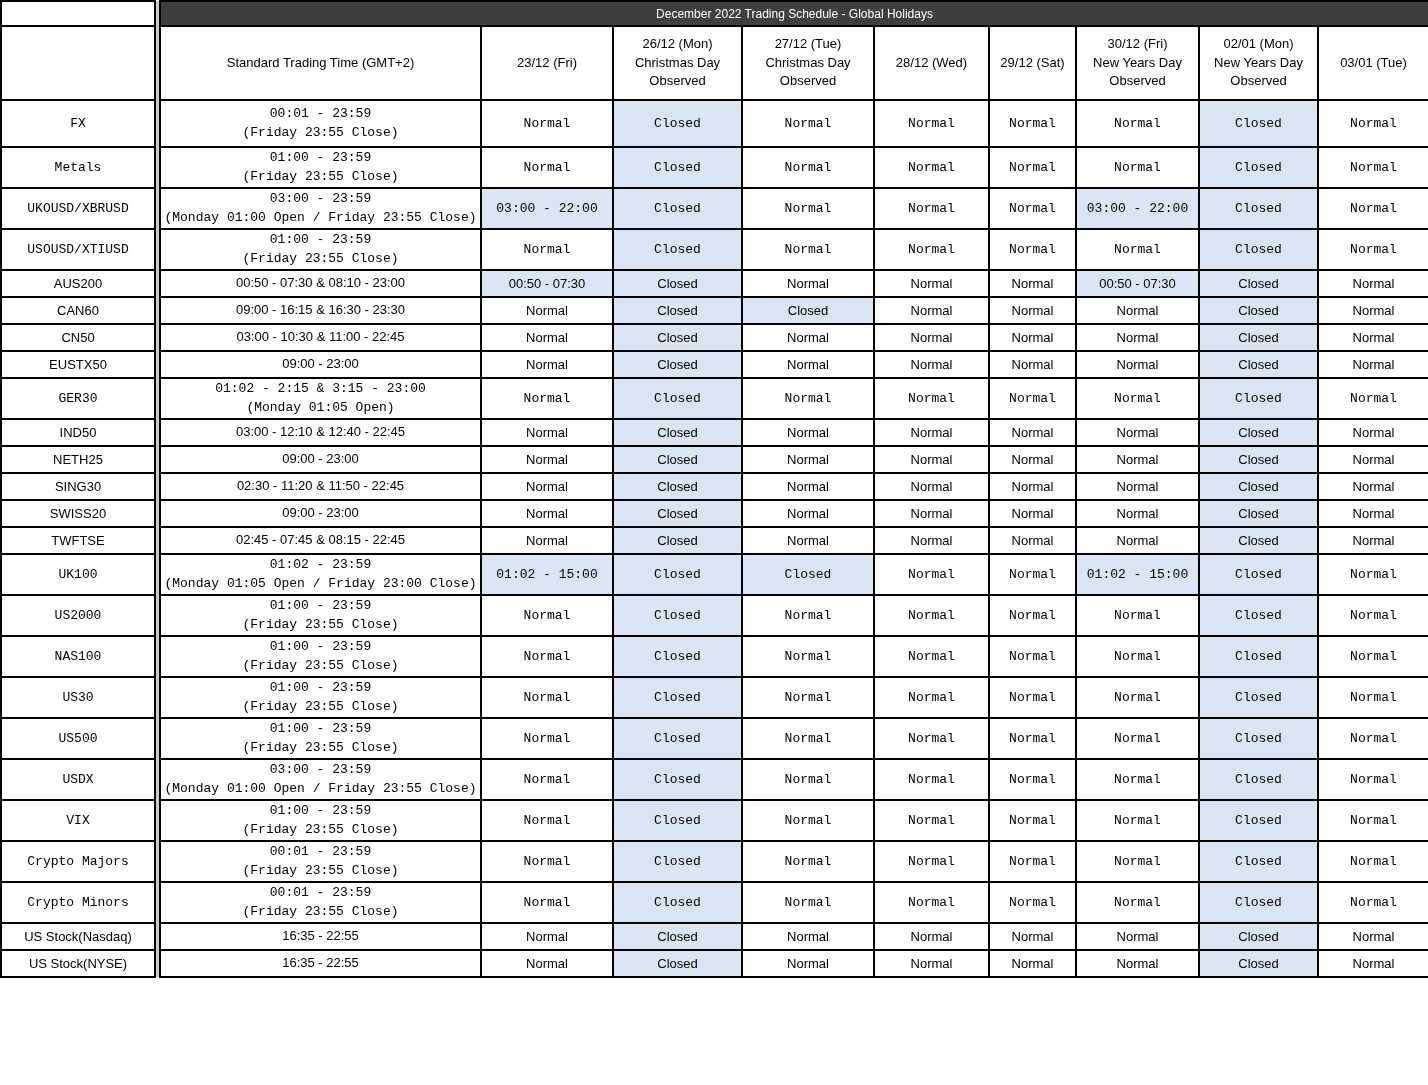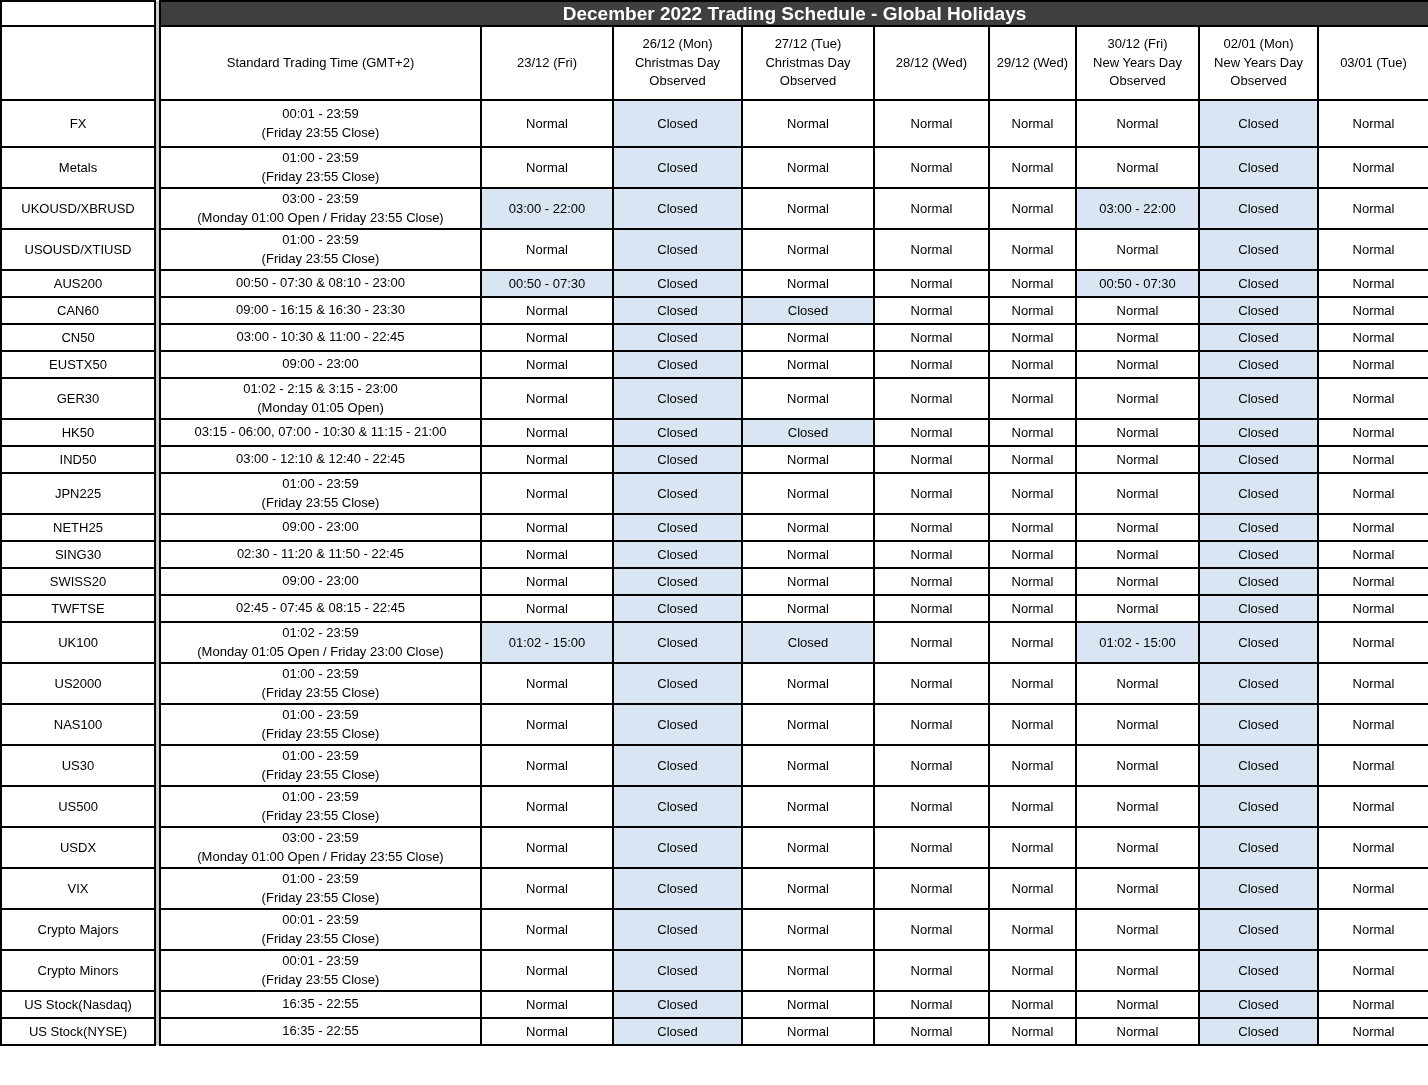--- a/index.html
+++ b/index.html
@@ -31,22 +31,22 @@
     border-right: 2px solid #000000;
     background: #cccccc;
     padding: 0;
   }
   tr.title-tr td.spacer, tr.header-tr td.spacer {
     background: #cccccc;
   }
   td.titlebar {
     background: #3f3f3f;
     color: #ffffff;
-    font-weight: 700;
-    font-size: 19px;
+    font-weight: 400;
+    font-size: 12px;
   }
   td.corner, td.blank-h {
     background: #ffffff;
   }
   td.colhead {
     font-weight: 400;
     white-space: pre-line;
     line-height: 1.45;
     background: #ffffff;
   }
@@ -59,21 +59,21 @@
   }
   td.day {
     background: #ffffff;
   }
   td.day.hl, td.std.hl {
     background: #d9e5f2;
   }
   tr.title-tr  { height: 25px; }
   tr.header-tr { height: 74px; }
   tr.r1 { height: 27px; }
-  tr.r2 { height: 41px; }
+  tr.r2 { height: 41px; font-family: Liberation Mono, monospace; }
   tbody tr.r2:first-child { height: 47px; }
 </style>
 </head>
 <body>
 
 <table id="schedule-table">
   <colgroup>
     <col style="width:154px">
     <col style="width:5px">
     <col style="width:321px">
@@ -97,21 +97,21 @@
         <td class="spacer"></td>
         <td class="colhead">Standard Trading Time (GMT+2)</td>
         <td class="colhead">23/12 (Fri)</td>
         <td class="colhead">26/12 (Mon)
 Christmas Day
 Observed</td>
         <td class="colhead">27/12 (Tue)
 Christmas Day
 Observed</td>
         <td class="colhead">28/12 (Wed)</td>
-        <td class="colhead">29/12 (Wed)</td>
+        <td class="colhead">29/12 (Sat)</td>
         <td class="colhead">30/12 (Fri)
 New Years Day
 Observed</td>
         <td class="colhead">02/01 (Mon)
 New Years Day
 Observed</td>
         <td class="colhead">03/01 (Tue)</td>
       </tr>
     </thead>
   <tbody>
@@ -231,50 +231,23 @@
         <td class="day">Normal</td>
         <td class="day hl">Closed</td>
         <td class="day">Normal</td>
         <td class="day">Normal</td>
         <td class="day">Normal</td>
         <td class="day">Normal</td>
         <td class="day hl">Closed</td>
         <td class="day">Normal</td>
       </tr>
       <tr class="r1">
-        <td class="asset">HK50</td>
-        <td class="spacer"></td>
-        <td class="std">03:15 - 06:00, 07:00 - 10:30 &amp; 11:15 - 21:00</td>
-        <td class="day">Normal</td>
-        <td class="day hl">Closed</td>
-        <td class="day hl">Closed</td>
-        <td class="day">Normal</td>
-        <td class="day">Normal</td>
-        <td class="day">Normal</td>
-        <td class="day hl">Closed</td>
-        <td class="day">Normal</td>
-      </tr>
-      <tr class="r1">
         <td class="asset">IND50</td>
         <td class="spacer"></td>
         <td class="std">03:00 - 12:10 &amp; 12:40 - 22:45</td>
-        <td class="day">Normal</td>
-        <td class="day hl">Closed</td>
-        <td class="day">Normal</td>
-        <td class="day">Normal</td>
-        <td class="day">Normal</td>
-        <td class="day">Normal</td>
-        <td class="day hl">Closed</td>
-        <td class="day">Normal</td>
-      </tr>
-      <tr class="r2">
-        <td class="asset">JPN225</td>
-        <td class="spacer"></td>
-        <td class="std">01:00 - 23:59
-(Friday 23:55 Close)</td>
         <td class="day">Normal</td>
         <td class="day hl">Closed</td>
         <td class="day">Normal</td>
         <td class="day">Normal</td>
         <td class="day">Normal</td>
         <td class="day">Normal</td>
         <td class="day hl">Closed</td>
         <td class="day">Normal</td>
       </tr>
       <tr class="r1">

